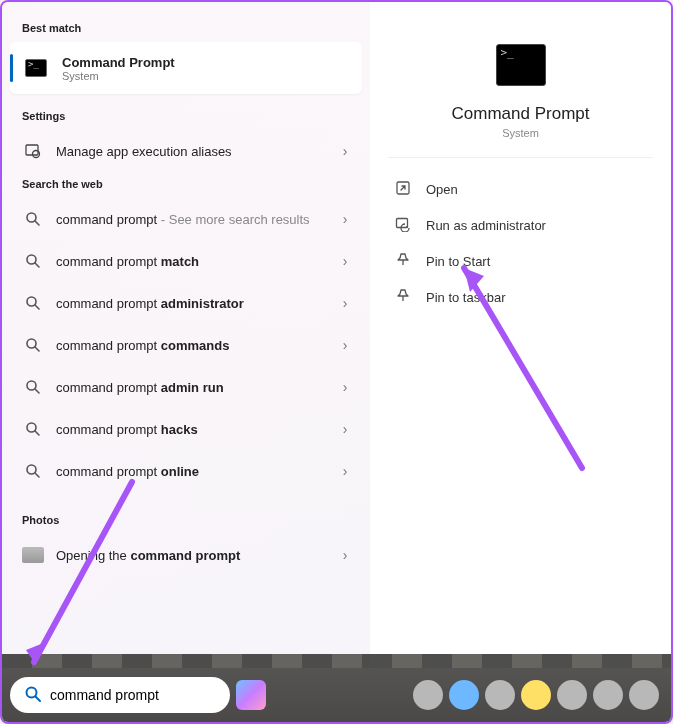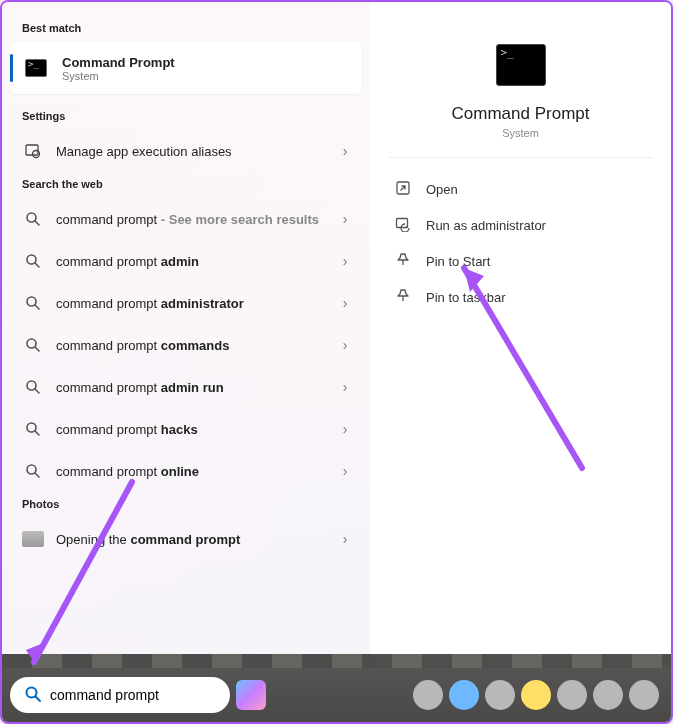--- a/index.html
+++ b/index.html
@@ -63,21 +63,21 @@
     width:22px;height:18px;background:#000;border:1px solid #666;border-radius:2px;position:relative;
   }
   .cmd-icon::after{content:">_";position:absolute;top:-1px;left:2px;color:#ccc;font-size:9px;font-family:monospace;}
   .search-glyph { width:16px;height:16px; }
   .search-glyph circle{fill:none;stroke:#555;stroke-width:1.6;}
   .search-glyph line{stroke:#555;stroke-width:1.6;stroke-linecap:round;}
   .text-block { flex:1; display:flex;flex-direction:column;justify-content:center; }
   .title-line { font-size:13px; color:#222; }
   .title-line .bold { font-weight:600; }
   .sub-line { font-size:11px; color:#777; }
-  .same-line-sub { color:#888; font-weight:700; }
+  .same-line-sub { color:#888; font-weight:400; }
   .chevron {
     width:14px;text-align:center;color:#777;font-size:14px;flex-shrink:0;
   }
   .settings-glyph{width:18px;height:18px;}
   .photos-thumb{width:22px;height:16px;background:linear-gradient(#bbb,#999);border-radius:2px;}
   
   .preview-top{display:flex;flex-direction:column;align-items:center;padding:28px 0 18px 0;border-bottom:1px solid #eee;}
   .big-icon{width:50px;height:42px;background:#000;border:1px solid #444;border-radius:3px;position:relative;margin-bottom:18px;}
   .big-icon::after{content:">_";position:absolute;top:1px;left:4px;color:#ccc;font-size:11px;font-family:monospace;}
   .preview-title{font-size:17px;color:#222;margin-bottom:3px;}
@@ -163,21 +163,21 @@
       <div class="chevron">›</div>
     </div>
     <div class="result-item">
       <div class="icon-slot small">
           <svg class="search-glyph" viewBox="0 0 16 16">
             <circle cx="6.5" cy="6.5" r="4.5"></circle>
             <line x1="10" y1="10" x2="14" y2="14"></line>
           </svg>
         </div>
       <div class="text-block">
-          <div class="title-line"><span>command prompt </span><span class="bold">admin</span></div>
+          <div class="title-line"><span>command prompt </span><span class="bold">match</span></div>
         </div>
       <div class="chevron">›</div>
     </div>
     <div class="result-item">
       <div class="icon-slot small">
           <svg class="search-glyph" viewBox="0 0 16 16">
             <circle cx="6.5" cy="6.5" r="4.5"></circle>
             <line x1="10" y1="10" x2="14" y2="14"></line>
           </svg>
         </div>
@@ -228,21 +228,21 @@
             <circle cx="6.5" cy="6.5" r="4.5"></circle>
             <line x1="10" y1="10" x2="14" y2="14"></line>
           </svg>
         </div>
       <div class="text-block">
           <div class="title-line"><span>command prompt </span><span class="bold">online</span></div>
         </div>
       <div class="chevron">›</div>
     </div>
 
-    <div class="section-header" style="margin-top:0">Photos</div>
+    <div class="section-header" style="margin-top:16px">Photos</div>
     <div class="result-item">
       <div class="icon-slot small">
           <div class="photos-thumb"></div>
         </div>
       <div class="text-block">
           <div class="title-line"><span>Opening the </span><span class="bold">command prompt</span></div>
         </div>
       <div class="chevron">›</div>
     </div>
   </div>

